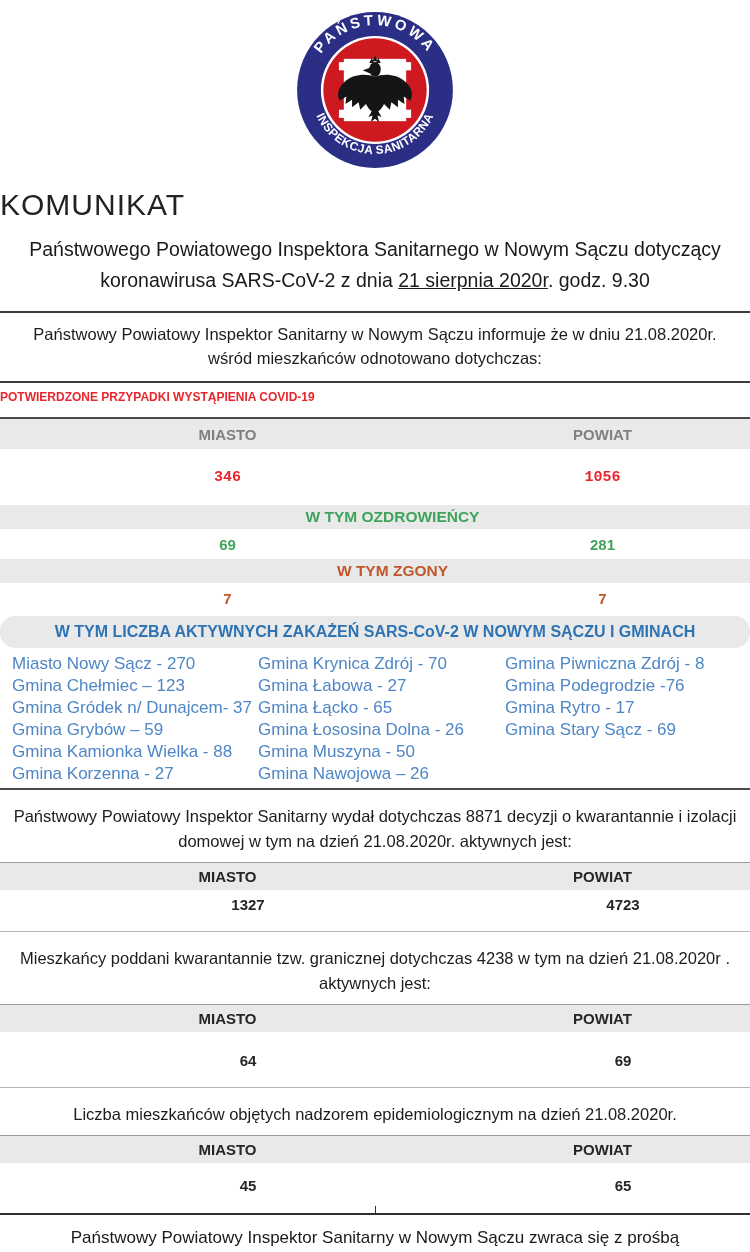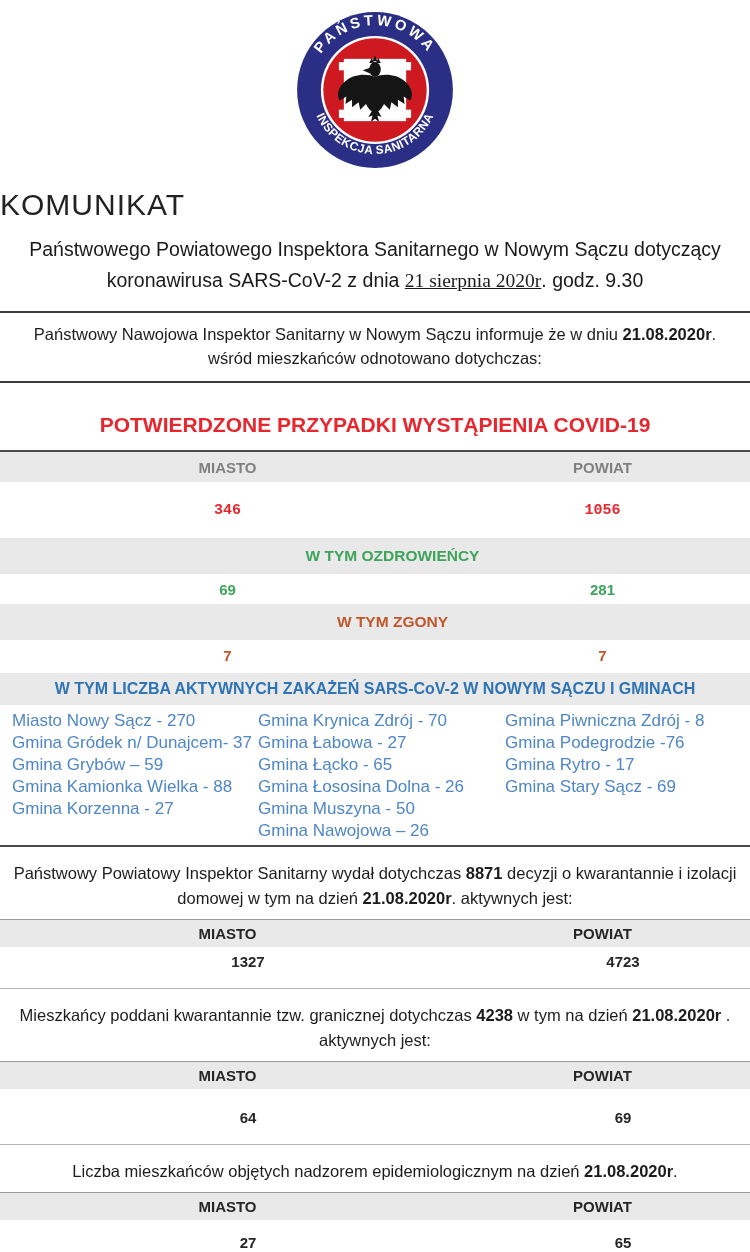--- a/index.html
+++ b/index.html
@@ -12,49 +12,49 @@
   .logo-wrap{display:flex;justify-content:center;padding-top:8px;}
   .logo-wrap svg{width:164px;height:164px;display:block;}
   
   .title{
     font-size:30px;font-weight:400;letter-spacing:1px;
     margin:16px 0 0;color:#222;
   }
   .subtitle{
     text-align:center;font-size:19.5px;line-height:31px;margin:12px 24px 0;color:#1a1a1a;
   }
-  .u{text-decoration:underline;font-family:Liberation Serif, serif;}
-  .b{font-weight:bold;}
+  .u{text-decoration:underline;}
+  .b{font-weight:normal;}
   
   .intro{
     margin-top:15px;border-top:2px solid #3c3c3c;border-bottom:2px solid #3c3c3c;
     padding:9px 14px 11px;text-align:center;font-size:16.5px;line-height:24px;
   }
   .red-header{
-    text-align:center;color:var(--red,#e8262d);font-weight:bold;font-size:21px;
-    margin:30px 0 13px;
+    text-align:left;color:var(--red,#e8262d);font-weight:bold;font-size:12px;
+    margin:7px 0 13px;
   }
   
   .row2{display:flex;width:100%;padding-left:40px;}
   .row2 .cell{flex:1;text-align:center;display:flex;align-items:center;justify-content:center;}
   .grey{background:var(--row_grey,#e9e9e9);}
   .t-head{height:30px;border-top:2px solid #4a4a4a;}
   .t-head .cell{color:#808080;font-weight:bold;font-size:15px;}
   .t-val-red{height:56px;font-family:Liberation Mono, monospace;}
   .t-val-red .cell{color:var(--red,#e02b31);font-weight:bold;font-size:15px;}
-  .band{height:36px;display:flex;align-items:center;justify-content:center;font-weight:bold;font-size:15.5px;padding-left:35px;}
+  .band{height:24px;display:flex;align-items:center;justify-content:center;font-weight:bold;font-size:15.5px;padding-left:35px;}
   .band.green-t{color:var(--green,#3fa45b);}
   .band.orange-t{color:var(--orange,#c0572b);}
   .t-val{height:30px;}
   .t-val .cell{font-weight:bold;font-size:15px;}
   .green-t .cell,.cell.green-t{color:var(--green,#3fa45b);}
   .orange-t .cell,.cell.orange-t{color:var(--orange,#c0572b);}
   .blue-band{
     height:32px;margin-top:3px;display:flex;align-items:center;justify-content:center;
-    color:var(--blue_header,#2e74b5);font-weight:bold;font-size:16px;
+    color:var(--blue_header,#2e74b5);font-weight:bold;font-size:16px;border-radius:15px;
   }
   
   .gminy{
     display:grid;grid-template-columns:246px 247px 257px;
     padding:5px 0 3px 12px;border-bottom:2px solid #4a4a4a;
   }
   .gmina-col{display:flex;flex-direction:column;}
   .gmina-item{color:var(--blue_list,#4e86c6);font-size:17px;line-height:22px;white-space:nowrap;}
   
   .sect-par{text-align:center;font-size:16.5px;line-height:25px;margin:14px 10px 8px;}
@@ -123,21 +123,21 @@
   </div>
 
   <h1 class="title">KOMUNIKAT</h1>
 
   <div class="subtitle">
     <span>Państwowego Powiatowego Inspektora Sanitarnego w Nowym Sączu dotyczący</span><br>
     <span>koronawirusa SARS-CoV-2 z dnia </span><span class="u">21 sierpnia 2020r</span><span>. godz. 9.30</span>
   </div>
 
   <div class="intro">
-    <span>Państwowy Nawojowa Inspektor Sanitarny w Nowym Sączu informuje że w dniu </span><span class="b">21.08.2020r</span><span>. wśród mieszkańców odnotowano dotychczas:</span>
+    <span>Państwowy Powiatowy Inspektor Sanitarny w Nowym Sączu informuje że w dniu </span><span class="b">21.08.2020r</span><span>. wśród mieszkańców odnotowano dotychczas:</span>
   </div>
 
   <div class="red-header">POTWIERDZONE PRZYPADKI WYSTĄPIENIA COVID-19</div>
 
   <div class="row2 grey t-head">
     <div class="cell">MIASTO</div>
     <div class="cell">POWIAT</div>
   </div>
   <div class="row2 t-val-red">
     <div class="cell">346</div>
@@ -154,20 +154,21 @@
   <div class="row2 t-val">
     <div class="cell orange-t">7</div>
     <div class="cell orange-t">7</div>
   </div>
 
   <div class="blue-band grey">W TYM LICZBA AKTYWNYCH ZAKAŻEŃ SARS-CoV-2 W NOWYM SĄCZU I GMINACH</div>
 
   <div class="gminy">
     <div class="gmina-col">
       <div class="gmina-item">Miasto Nowy Sącz - 270</div>
+      <div class="gmina-item">Gmina Chełmiec – 123</div>
       <div class="gmina-item">Gmina Gródek n/ Dunajcem- 37</div>
       <div class="gmina-item">Gmina Grybów – 59</div>
       <div class="gmina-item">Gmina Kamionka Wielka - 88</div>
       <div class="gmina-item">Gmina Korzenna - 27</div>
     </div>
     <div class="gmina-col">
       <div class="gmina-item">Gmina Krynica Zdrój - 70</div>
       <div class="gmina-item">Gmina Łabowa - 27</div>
       <div class="gmina-item">Gmina Łącko - 65</div>
       <div class="gmina-item">Gmina Łososina Dolna - 26</div>
@@ -211,21 +212,21 @@
   <div class="hr-grey"></div>
   <div class="sect-par">
     <span>Liczba mieszkańców objętych nadzorem epidemiologicznym na dzień </span><span class="b">21.08.2020r</span><span>.</span>
   </div>
   <div class="row2 grey mini-head">
     <div class="cell">MIASTO</div>
     <div class="cell">POWIAT</div>
   </div>
   <div class="gap8"></div>
   <div class="row2 mini-val">
-    <div class="cell">27</div>
+    <div class="cell">45</div>
     <div class="cell">65</div>
   </div>
 
   <div class="footer-divider">
     <div class="tick"></div>
   </div>
   <div class="footer">
     <span>Państwowy Powiatowy Inspektor Sanitarny w Nowym Sączu zwraca się z prośbą</span><br>
     <br>
     <br>

